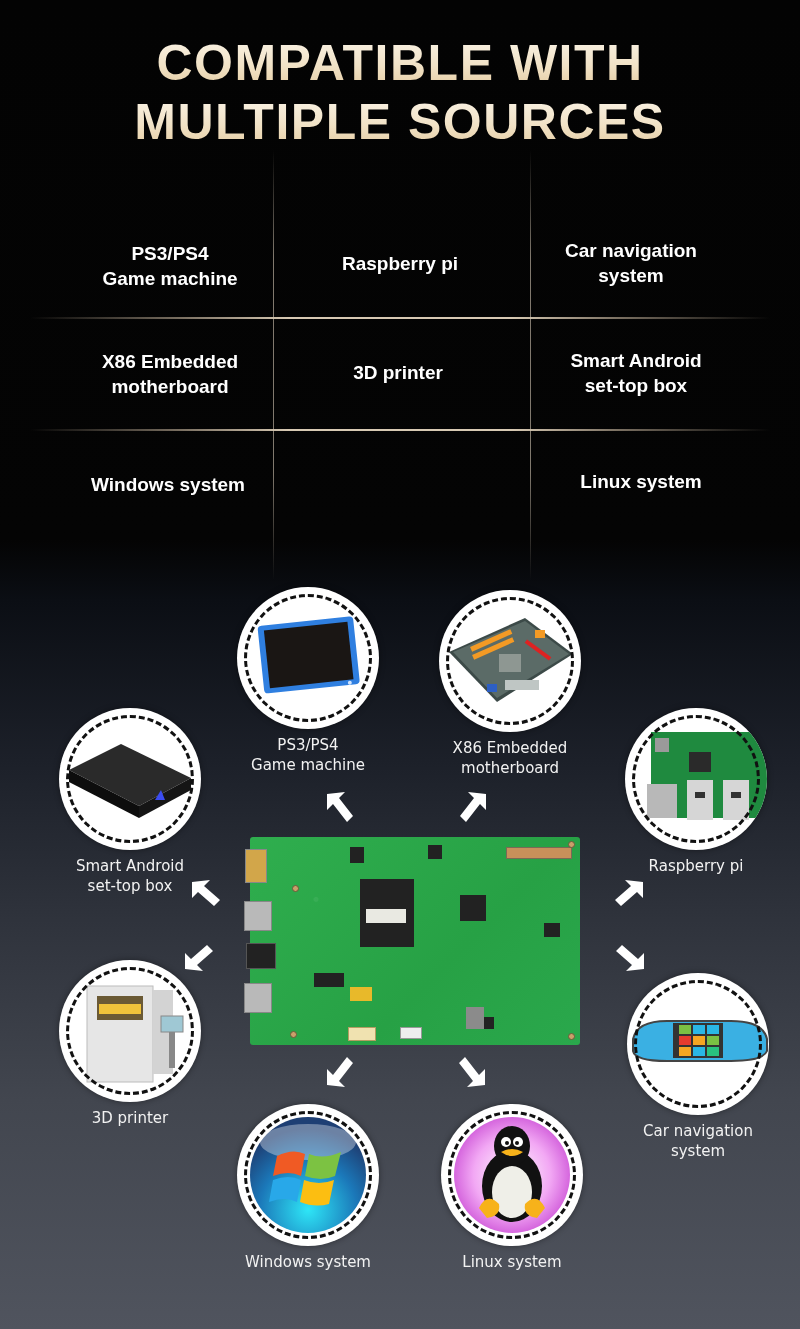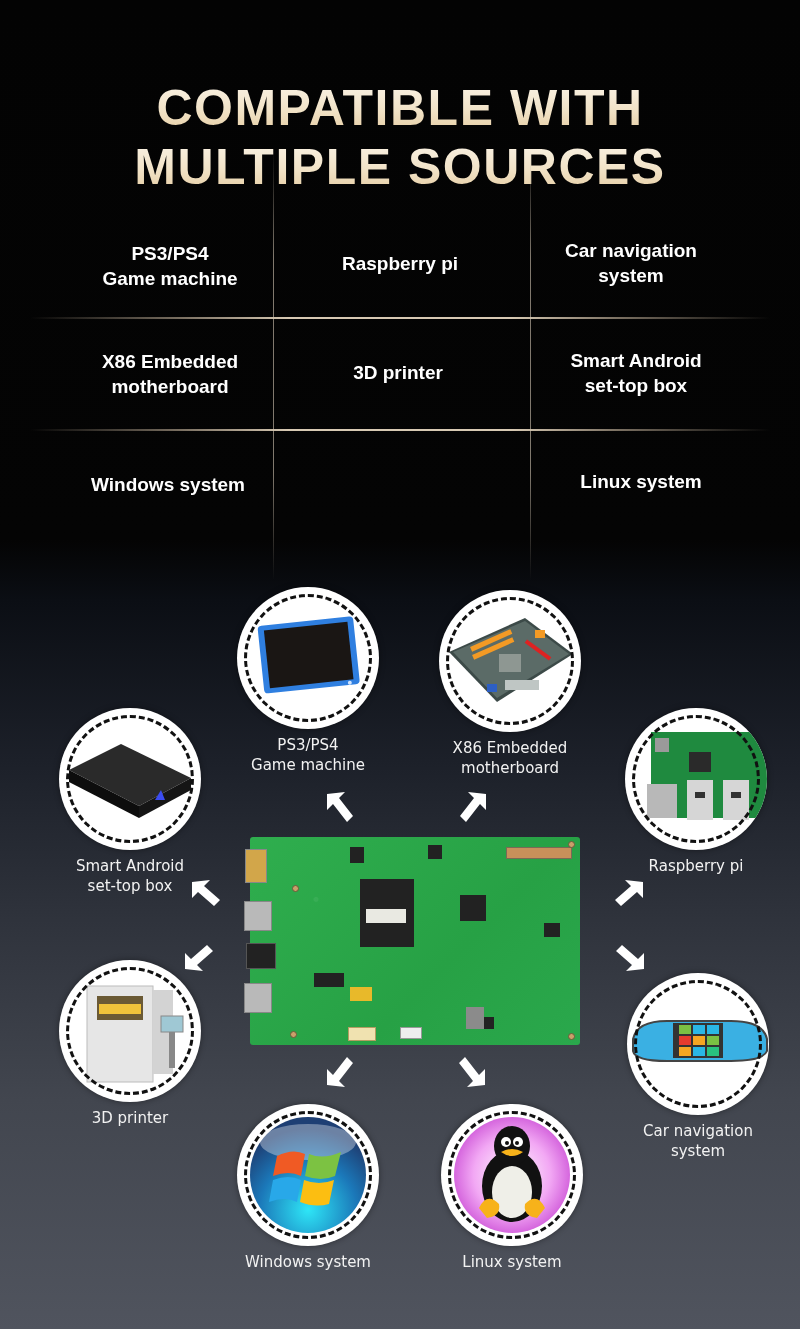--- a/index.html
+++ b/index.html
@@ -8,21 +8,21 @@
     font-family: "Liberation Sans", sans-serif;
     background: linear-gradient(to bottom, #030303 0px, #040404 540px, #0b0e14 600px, #1c2029 760px, #2f333c 920px, #42464f 1100px, #50545e 1329px);
     position: relative;
     color:#fff;
   }
   .title {
     position:absolute; left:0; width:800px; text-align:center;
     font-family: "Liberation Sans", sans-serif; font-weight:700;
     font-size:50px; letter-spacing:1.5px; line-height:60px;
     background: linear-gradient(to bottom, #fbf5ea 0%, #f1e2c6 55%, #e3c99c 100%);
-    -webkit-background-clip:text; background-clip:text; color:transparent;margin-top:45px;
+    -webkit-background-clip:text; background-clip:text; color:transparent;
   }
   .t1 { top:33px; }
   .t2 { top:92px; }
 
   
   .vline { position:absolute; width:1px; background:linear-gradient(to bottom, rgba(160,150,135,0) 0%, rgba(170,160,145,.75) 25%, rgba(170,160,145,.75) 75%, rgba(160,150,135,0) 100%); }
   .hline { position:absolute; height:2px; background:linear-gradient(to right, rgba(120,110,95,0) 0%, rgba(170,155,135,.7) 20%, #d7c9b3 35%, #d7c9b3 65%, rgba(170,155,135,.7) 80%, rgba(120,110,95,0) 100%); }
   .cell {
     position:absolute; text-align:center; font-weight:700; font-size:19px; line-height:25px;
     color:#fff; transform:translateX(-50%); white-space:nowrap;

